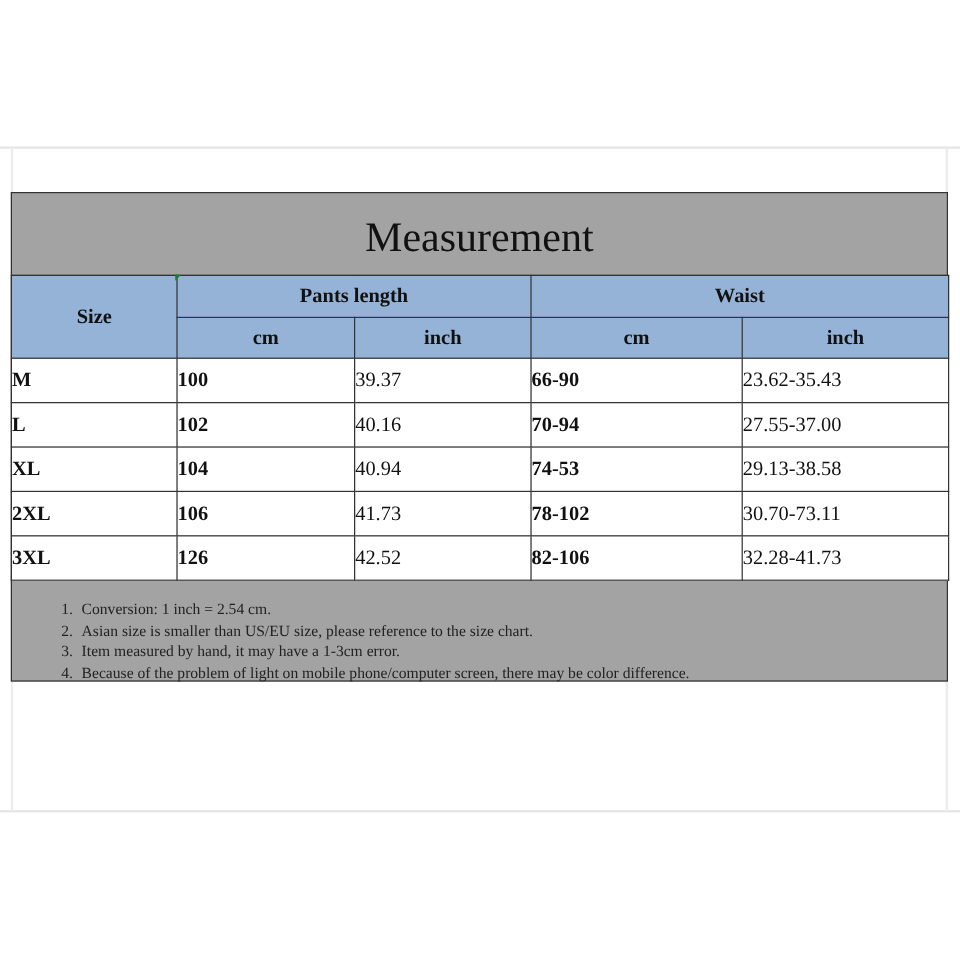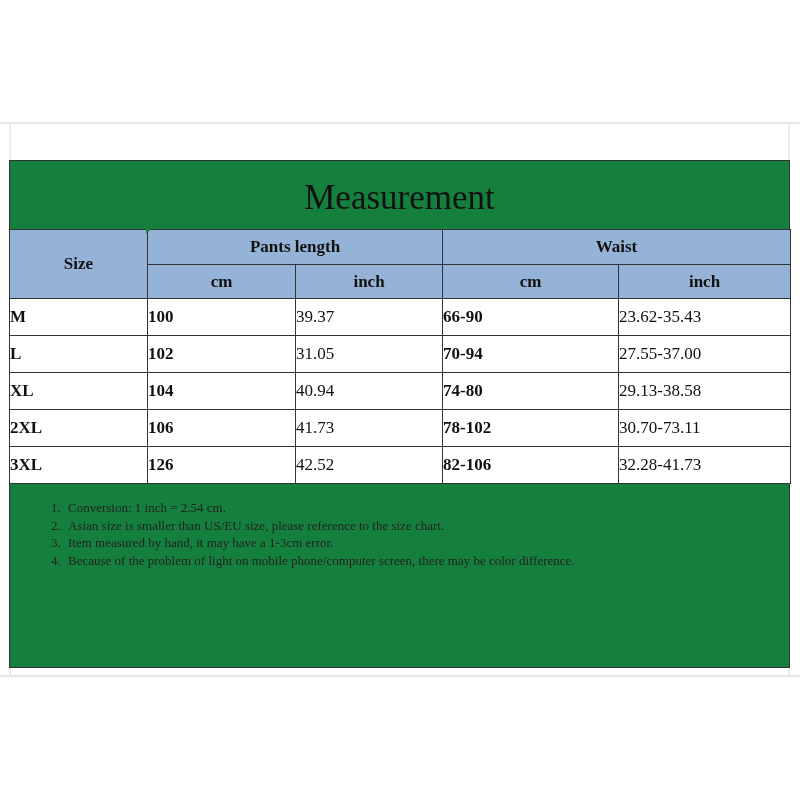--- a/index.html
+++ b/index.html
@@ -1,21 +1,21 @@
 <!DOCTYPE html>
 <html><head>
 <meta charset="utf-8">
 <style>
   html, body { margin: 0; padding: 0; background: #ffffff; }
   body { width: 800px; height: 800px; position: relative; overflow: hidden;
          font-family: "Liberation Serif", serif; color: #111; }
   .grid-h { position: absolute; left: 0; width: 800px; height: 2px; background: #e6e6e6; }
   .grid-v { position: absolute; top: 123px; width: 2px; height: 553px; background: #ececec; }
-  .sheet { position: absolute; left: 9px; top: 160px; width: 781px; height: 508px;
-           border: 1.5px solid #333; box-sizing: border-box; background: #15803d; }
+  .sheet { position: absolute; left: 9px; top: 160px; width: 781px; height: 408px;
+           border: 1.5px solid #333; box-sizing: border-box; background: #a3a3a3; }
   .title-row { position: absolute; left: 0; top: 0; width: 100%; height: 68px;
                border-bottom: 1.5px solid #333; display: flex; align-items: center; justify-content: center; }
   .title { font-size: 35px; font-weight: normal; margin-top: 6px; }
   table.size-table { position: absolute; left: -1px; top: 68px; width: calc(100% + 2px);
                      border-collapse: collapse; table-layout: fixed; }
   table.size-table td, table.size-table th { border: 1.5px solid #333; 
                      padding: 0; font-size: 17px; }
   th { background: #95b3d7; font-weight: bold; }
   .hdr1 th { height: 34px; }
   .hdr2 th { height: 33px; }
@@ -67,29 +67,29 @@
       <tr>
         <td class="bold">M</td>
         <td class="bold">100</td>
         <td class="norm">39.37</td>
         <td class="bold">66-90</td>
         <td class="norm">23.62-35.43</td>
       </tr>
       <tr>
         <td class="bold">L</td>
         <td class="bold">102</td>
-        <td class="norm">31.05</td>
+        <td class="norm">40.16</td>
         <td class="bold">70-94</td>
         <td class="norm">27.55-37.00</td>
       </tr>
       <tr>
         <td class="bold">XL</td>
         <td class="bold">104</td>
         <td class="norm">40.94</td>
-        <td class="bold">74-80</td>
+        <td class="bold">74-53</td>
         <td class="norm">29.13-38.58</td>
       </tr>
       <tr>
         <td class="bold">2XL</td>
         <td class="bold">106</td>
         <td class="norm">41.73</td>
         <td class="bold">78-102</td>
         <td class="norm">30.70-73.11</td>
       </tr>
       <tr>

